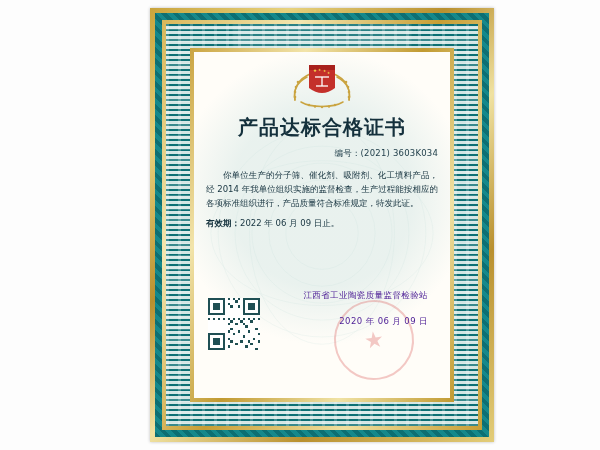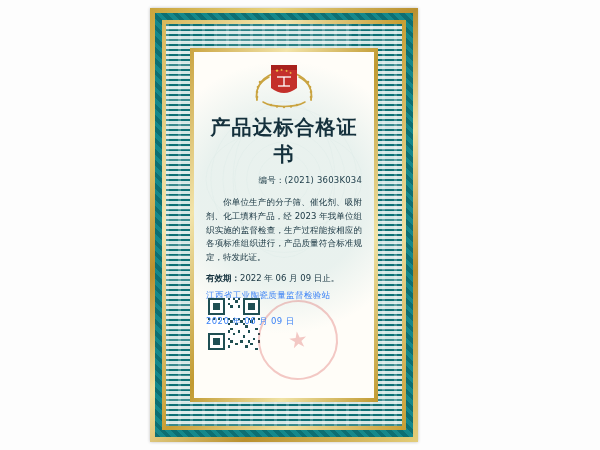--- a/index.html
+++ b/index.html
@@ -18,24 +18,25 @@
     width: 600px;
     height: 450px;
     background: #fdfdfd;
   }
 
   
   .certificate {
     position: absolute;
     left: 150px;
     top: 8px;
-    width: 268px;
+    width: 324px;
     height: 434px;
     background: #ffffff;
     box-shadow: 0 0 3px rgba(0,0,0,0.25);
+    padding-left: 20px;
   }
 
   
   .border-outer {
     position: absolute;
     inset: 0;
     background:
       linear-gradient(135deg,#c9a43c 0%,#e7d27e 18%,#b9902f 38%,#f0e2a1 55%,#b9902f 75%,#e3cd79 100%);
     padding: 5px;
     box-sizing: border-box;
@@ -167,23 +168,23 @@
     font-weight: bold;
   }
   .validity .v-label { font-weight: bold; }
   .validity .v-value { font-weight: normal; }
 
   .signature-block {
     position: absolute;
     left: 12px;
     right: 12px;
     top: 238px;
-    text-align: left;
+    text-align: right;
     padding-right: 10px;
-    color: #3b82f6;
+    color: #4c1d95;
   }
   .issuer {
     font-size: 8.5px;
     margin-bottom: 14px;
     letter-spacing: 0.4px;
   }
   .issue-date {
     font-size: 8.5px;
     letter-spacing: 0.4px;
     position: relative;
@@ -296,21 +297,21 @@
       </div>
 
       <div class="content">
         <div class="cert-title">产品达标合格证书</div>
 
         <div class="cert-number">
           <span>编号：</span><span>(2021) 3603K034</span>
         </div>
 
 
-        <div class="body-text">你单位生产的分子筛、催化剂、吸附剂、化工填料产品，经 2023 年我单位组织实施的监督检查，生产过程能按相应的各项标准组织进行，产品质量符合标准规定，特发此证。</div>
+        <div class="body-text">你单位生产的分子筛、催化剂、吸附剂、化工填料产品，经 2014 年我单位组织实施的监督检查，生产过程能按相应的各项标准组织进行，产品质量符合标准规定，特发此证。</div>
 
         <div class="validity">
           <span class="v-label">有效期：</span><span class="v-value">2022 年 06 月 09 日止。</span>
         </div>
       </div>
 
       <div class="signature-block">
         <div class="issuer">江西省工业陶瓷质量监督检验站</div>
         <div class="issue-date">2020 年 06 月 09 日</div>
       </div>

